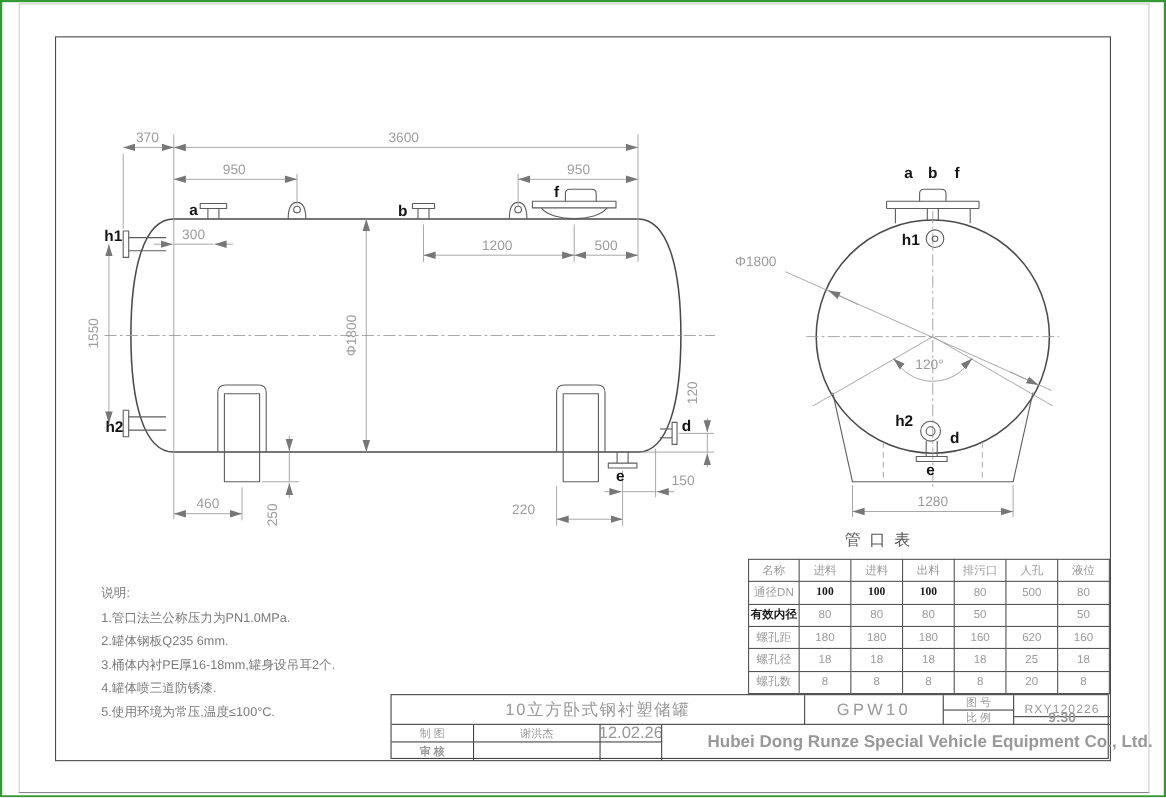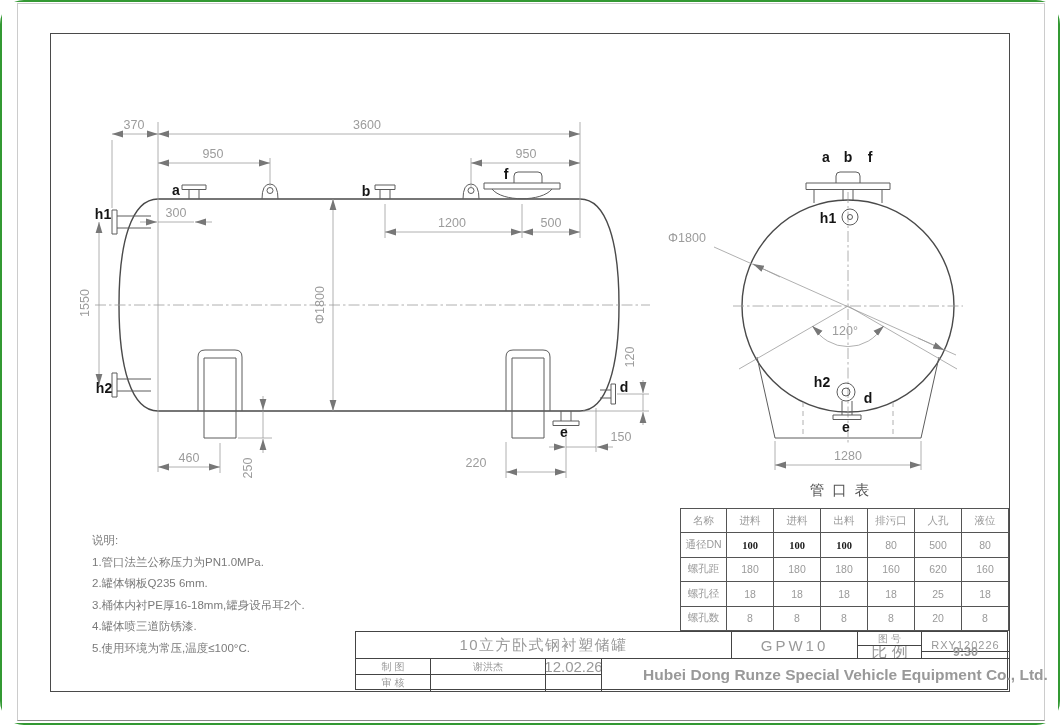--- a/index.html
+++ b/index.html
@@ -1,17 +1,17 @@
 <!DOCTYPE html>
 <html><head>
 <meta charset="utf-8">
 <style>
   html,body{margin:0;padding:0;background:#fff;}
   .page{position:relative;width:1060px;height:725px;background:#fff;overflow:hidden;
-        font-family:"Liberation Sans",sans-serif;border-radius:24px;}
+        font-family:"Liberation Sans",sans-serif;}
   .outer-border{position:absolute;left:0;top:0;width:1056px;height:721px;border:2px solid #339933;}
   .paper-edge{position:absolute;left:17px;top:3px;width:1026px;height:716px;
               border:1px solid #cccccc;border-bottom-color:#888;}
   .frame{position:absolute;left:50px;top:33px;width:958px;height:657px;border:1.5px solid #4a4a4a;}
   svg.drawing{position:absolute;left:0;top:0;width:1060px;height:725px;}
 
   
   .ol{stroke:#4a4a4a;stroke-width:1.4;fill:none;stroke-linejoin:round;}
   .ml{stroke:#5d5d5d;stroke-width:1;fill:none;stroke-linejoin:round;}
   .dl{stroke:#9c9c9c;stroke-width:0.8;fill:none;}
@@ -22,46 +22,46 @@
   text{font-family:"Liberation Sans",sans-serif;}
   .dim{fill:#9c9c9c;font-size:12.5px;text-anchor:middle;}
   .dia{fill:#9c9c9c;font-size:12.5px;text-anchor:middle;}
   .lbl{fill:#141414;font-size:14px;font-weight:bold;text-anchor:middle;}
 
   
   .notes{position:absolute;left:92px;top:530px;width:300px;color:#7a7a7a;
          font-size:11.5px;line-height:21.5px;}
 
   
-  .porttitle{position:absolute;left:768px;top:481px;width:145px;text-align:center;
+  .porttitle{position:absolute;left:768px;top:481px;width:145px;
              color:#555;font-size:14.5px;letter-spacing:2px;}
   table.ntab{position:absolute;left:680px;top:508px;width:328px;height:123px;
              border-collapse:collapse;table-layout:fixed;}
   table.ntab td,table.ntab th{border:1px solid #555;padding:0;text-align:center;
              vertical-align:middle;font-weight:normal;color:#9a9a9a;font-size:10.5px;
              overflow:hidden;white-space:nowrap;}
   table.ntab .b{color:#1a1a1a;font-weight:bold;font-family:Liberation Serif, serif;}
 
   
   .tb{position:absolute;left:355px;top:631px;width:653px;height:59px;border:1.2px solid #444;
       box-sizing:border-box;}
   .tb .cell{position:absolute;box-sizing:border-box;display:flex;align-items:center;
       justify-content:center;color:#999;overflow:hidden;white-space:nowrap;}
   .br{border-right:1px solid #444;}
   .bb{border-bottom:1px solid #444;}
   .c-title{left:0;top:0;width:376px;height:27px;font-size:15px;letter-spacing:1.5px;text-align:right;}
   .c-model{left:376px;top:0;width:126px;height:27px;font-size:15px;letter-spacing:3px;color:#9a9a9a;}
   .c-dnl{left:502px;top:0;width:64px;height:14px;font-size:10px;}
   .c-dnv{left:566px;top:6px;width:87px;height:14px;font-size:11px;letter-spacing:1px;}
-  .c-scl{left:502px;top:14px;width:64px;height:13px;font-size:16px;}
+  .c-scl{left:502px;top:14px;width:64px;height:13px;font-size:10px;}
   .c-scv{left:566px;top:14px;width:87px;height:13px;font-size:12.5px;color:#3a3a3a;font-weight:bold;}
   .c-drl{left:0;top:27px;width:75px;height:16px;font-size:10px;color:#888;}
   .c-drn{left:75px;top:27px;width:115px;height:16px;font-size:10px;color:#888;}
   .c-drd{left:190px;top:27px;width:56px;height:16px;font-size:15px;}
-  .c-chl{left:0;top:43px;width:75px;height:16px;font-size:10px;color:#888;}
+  .c-chl{left:0;top:43px;width:75px;height:16px;font-size:10px;color:#888;font-weight:bold;}
   .c-chn{left:75px;top:43px;width:115px;height:16px;}
   .c-chd{left:190px;top:43px;width:56px;height:16px;}
   .c-co{left:246px;top:27px;width:407px;height:32px;font-size:15.5px;font-weight:bold;
         color:#00a651;margin-left:40px;}
 </style>
 </head>
 <body>
 
 <div class="page">
   <div class="paper-edge"></div>
@@ -269,20 +269,29 @@
     <tr>
       <td>通径DN</td>
       <td class="b">100</td>
       <td class="b">100</td>
       <td class="b">100</td>
       <td>80</td>
       <td>500</td>
       <td>80</td>
     </tr>
     <tr>
+      <td class="b">有效内径</td>
+      <td>80</td>
+      <td>80</td>
+      <td>80</td>
+      <td>50</td>
+      <td></td>
+      <td>50</td>
+    </tr>
+    <tr>
       <td>螺孔距</td>
       <td>180</td>
       <td>180</td>
       <td>180</td>
       <td>160</td>
       <td>620</td>
       <td>160</td>
     </tr>
     <tr>
       <td>螺孔径</td>

